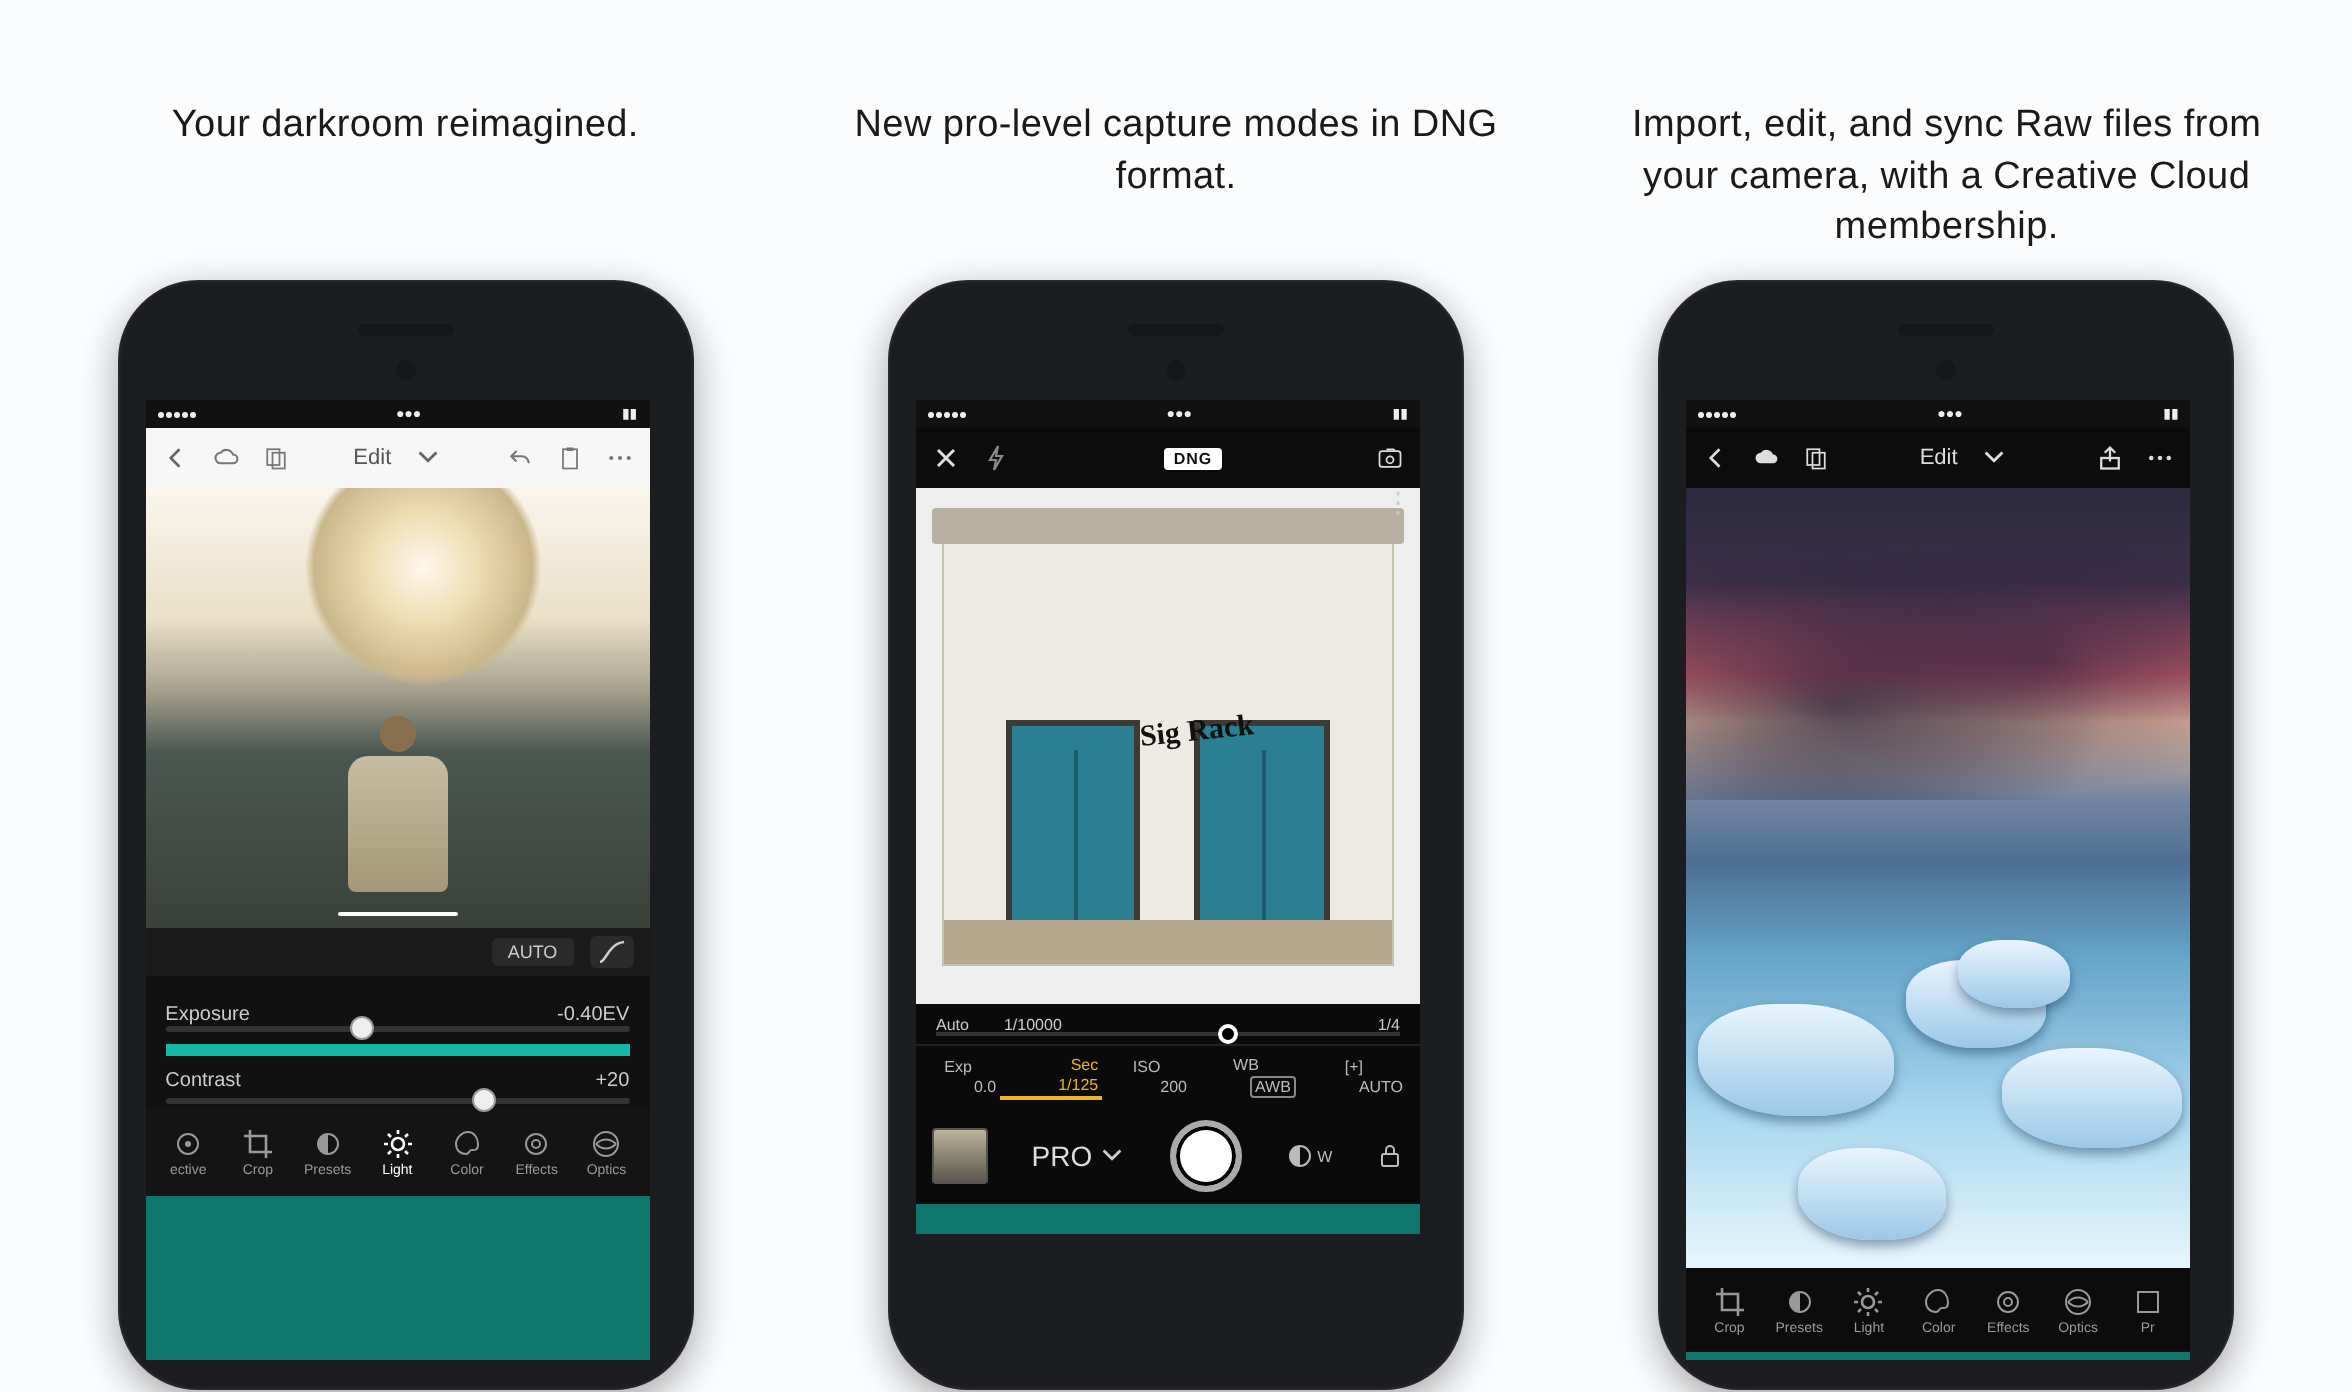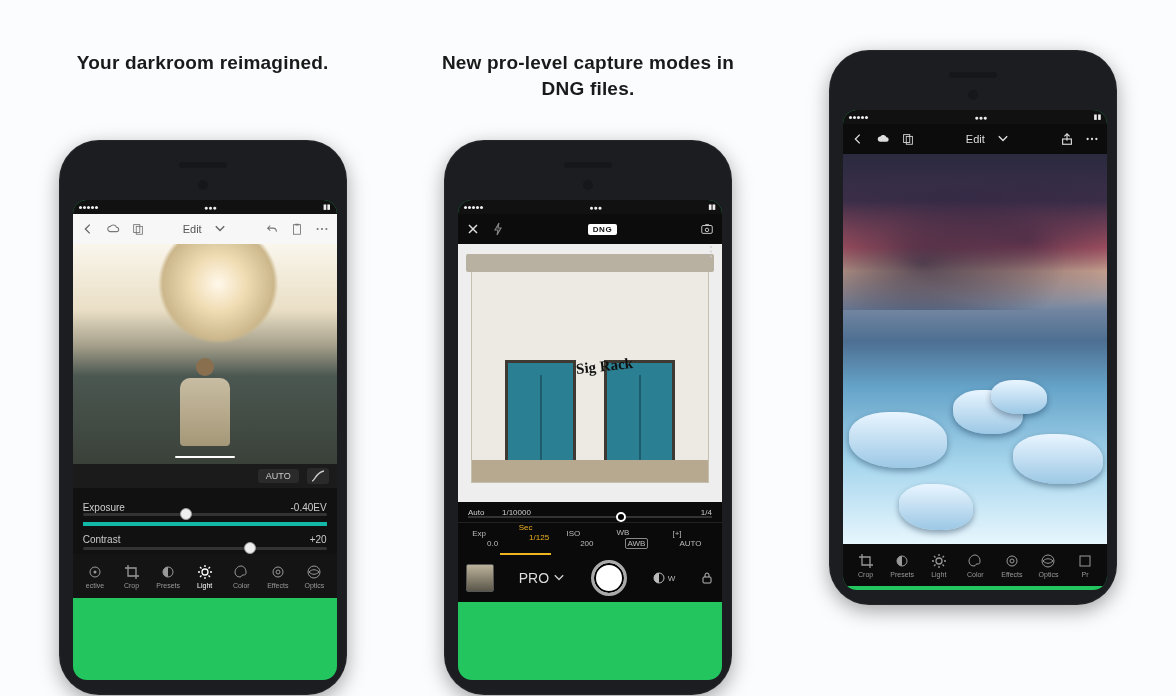--- a/index.html
+++ b/index.html
@@ -1,26 +1,26 @@
 <!DOCTYPE html>
 <html><head>
 <meta charset="utf-8">
 <style>
   *{box-sizing:border-box;margin:0;padding:0;}
   body{font-family:-apple-system,Helvetica Neue,Arial,sans-serif;background:#fbfcfd;width:1176px;height:696px;overflow:hidden;color:#222;}
   .page{padding:50px 40px 0;display:flex;justify-content:space-between;gap:60px;}
   .col{flex:1;display:flex;flex-direction:column;align-items:center;}
-  .caption{font-size:19px;font-weight:700;color:#1a1a1a;text-align:center;line-height:1.35;min-height:82px;display:flex;align-items:flex-start;justify-content:center;margin-bottom:8px;letter-spacing:.2px;}
+  .caption{font-size:19px;font-weight:400;color:#1a1a1a;text-align:center;line-height:1.35;min-height:82px;display:flex;align-items:flex-start;justify-content:center;margin-bottom:8px;letter-spacing:.2px;}
   .phone{width:288px;height:555px;background:#1b1d21;border-radius:40px;box-shadow:0 6px 20px rgba(0,0,0,.35),inset 0 0 2px rgba(255,255,255,.15);padding:12px 12px 0 12px;position:relative;overflow:hidden;}
   .phone::before,.phone::after{content:"";position:absolute;background:#15171a;border-radius:4px;}
   .phone::before{width:48px;height:6px;left:50%;top:22px;transform:translateX(-50%);} 
   .phone::after{width:10px;height:10px;border-radius:50%;left:50%;top:40px;transform:translateX(-50%);}
-  .screen{position:absolute;left:14px;right:10px;top:60px;background:#22c55e;border-radius:14px;overflow:hidden;color:#ddd;}
+  .screen{position:absolute;left:14px;right:22px;top:60px;background:#0f766e;border-radius:0;overflow:hidden;color:#ddd;}
   .screen1{height:480px;}
-  .screen2{height:480px;}
+  .screen2{height:417px;}
   .screen3{height:480px;}
   .statusbar{height:14px;background:#111;display:flex;align-items:center;justify-content:space-between;padding:0 6px;font-size:7px;color:#eee;}
   .dots{display:flex;gap:1px;}
   .dots i{width:3px;height:3px;border-radius:50%;background:#eee;}
   .topbar{height:30px;display:flex;align-items:center;justify-content:space-between;padding:0 8px;font-size:11px;color:#bbb;}
   .topbar.light{background:#f7f7f7;color:#555;}
   .topbar.dark{background:#0c0c0c;}
   .tb-group{display:flex;align-items:center;gap:11px;}
   .ic{display:inline-flex;align-items:center;justify-content:center;width:14px;height:14px;}
   
@@ -28,21 +28,21 @@
     radial-gradient(circle at 55% 18%,#fff8ea 0%,#f0dcb3 12%,#cbb78b 24%,transparent 26%),
     linear-gradient(to bottom,#faf6ec 0%,#eadfc6 30%,#a6a08b 46%,#4b5751 60%,#3a4139 100%);position:relative;}
   .person{position:absolute;left:50%;bottom:18px;transform:translateX(-50%);}
   .person .head{width:18px;height:18px;border-radius:50%;background:#8a6f4f;margin:0 auto 2px;}
   .person .body{width:50px;height:68px;background:linear-gradient(#c8bca2,#a59878);border-radius:10px 10px 4px 4px;}
   .histobar{position:absolute;left:50%;bottom:6px;transform:translateX(-50%);width:60px;height:2px;background:#fff;border-radius:1px;}
   .auto-row{height:24px;background:#1b1b1b;display:flex;align-items:center;justify-content:flex-end;gap:8px;padding:0 8px;font-size:9px;color:#ccc;}
   .auto-chip{background:#2a2a2a;border-radius:3px;padding:2px 8px;}
   .curve-chip{width:22px;height:16px;background:#2a2a2a;border-radius:3px;display:flex;align-items:center;justify-content:center;}
   .sliders{background:#111;padding:4px 10px 2px;font-size:10px;color:#ccc;}
-  .srow{display:flex;align-items:center;justify-content:space-between;height:30px;position:relative;border-top:4px solid #14b8a6;}
+  .srow{display:flex;align-items:center;justify-content:space-between;height:30px;position:relative;border-top:6px solid #14b8a6;}
   .srow:first-child{border-top:none;}
   .srow .track{position:absolute;left:0;right:0;top:21px;height:3px;background:#333;border-radius:2px;}
   .srow .thumb{position:absolute;top:16px;width:12px;height:12px;border-radius:50%;background:#eee;border:1px solid #999;}
   .bottombar{height:44px;background:#141414;display:flex;align-items:center;justify-content:space-between;padding:0 4px;}
   .bitem{display:flex;flex-direction:column;align-items:center;gap:2px;color:#999;font-size:7px;flex:1;}
   .bitem.active{color:#fff;}
   .bitem .ic{width:16px;height:16px;}
   
   .dng-pill{font-size:8px;color:#111;background:#fff;border-radius:2px;padding:1px 5px;font-weight:700;letter-spacing:.5px;}
   .photo2{height:258px;background:#eee;display:flex;align-items:center;justify-content:center;position:relative;overflow:hidden;}
@@ -54,21 +54,21 @@
   .door::before{content:"";position:absolute;left:50%;top:10%;bottom:10%;width:2px;background:#1d5c6c;}
   .graffiti{position:absolute;left:44%;top:44%;font-family:cursive;font-weight:700;font-size:15px;color:#111;transform:rotate(-6deg);line-height:.9;}
   .ground{position:absolute;bottom:0;left:0;right:0;height:22px;background:#b6a98f;}
   .kebab{position:absolute;right:4px;top:4px;color:#ccc;font-size:14px;line-height:.5;}
   .cam-strip1{height:20px;background:#0a0a0a;display:flex;align-items:center;font-size:8px;color:#ccc;padding:0 10px;position:relative;}
   .cam-strip1 .lab{position:absolute;}
   .cam-strip1 .track{position:absolute;left:10px;right:10px;top:14px;height:2px;background:#333;}
   .cam-strip1 .thumb{position:absolute;top:10px;width:10px;height:10px;border:2px solid #fff;border-radius:50%;background:#000;}
   .cam-strip2{height:32px;background:#0a0a0a;display:flex;align-items:center;justify-content:space-around;font-size:8px;color:#bbb;border-top:1px solid #222;}
   .cs2-item{display:flex;flex-direction:column;align-items:center;gap:1px;padding:0 2px;}
-  .cs2-item.active{color:#f0b322;border-bottom:2px solid #f0b322;padding-bottom:11px;}
+  .cs2-item.active{color:#f0b322;border-bottom:2px solid #f0b322;padding-bottom:1px;align-items:flex-end;}
   .cs2-item .t1{font-size:8px;}
   .cs2-item .t2{font-size:8px;margin-left:27px;}
   .awb{font-size:6px;border:1px solid #888;border-radius:2px;padding:0 2px;}
   .cam-strip3{height:48px;background:#0a0a0a;display:flex;align-items:center;justify-content:space-between;padding:0 8px;gap:6px;font-size:8px;color:#bbb;}
   .thumbp{width:28px;height:28px;border:1px solid #555;background:linear-gradient(#bcb39b,#5b564a);border-radius:2px;}
   .pro{display:flex;align-items:center;gap:3px;font-size:14px;color:#ddd;}
   .shutter{width:36px;height:36px;border-radius:50%;background:#fff;border:3px solid #aaa;box-shadow:0 0 0 2px #000 inset;}
   .mini{display:flex;align-items:center;gap:2px;}
   
   .photo3{height:390px;background:
@@ -247,21 +247,21 @@
                 </svg>
               </span>
               <span>Optics</span>
             </div>
         </div>
       </div>
     </div>
   </div>
 
   <div class="col">
-    <div class="caption">New pro-level capture modes in DNG files.</div>
+    <div class="caption">New pro-level capture modes in DNG format.</div>
     <div class="phone">
 
       <div class="screen screen2">
         <div class="statusbar">
           <span class="dots">
               <i></i>
               <i></i>
               <i></i>
               <i></i>
               <i></i>
@@ -361,20 +361,21 @@
                   <path d="M5 6V4a2 2 0 014 0v2" fill="none" stroke="#bbb"></path>
                 </svg>
               </span>
             </div>
         </div>
       </div>
     </div>
   </div>
 
   <div class="col">
+    <div class="caption">Import, edit, and sync Raw files from your camera, with a Creative Cloud membership.</div>
     <div class="phone">
 
       <div class="screen screen3">
         <div class="statusbar">
           <span class="dots">
               <i></i>
               <i></i>
               <i></i>
               <i></i>
               <i></i>

